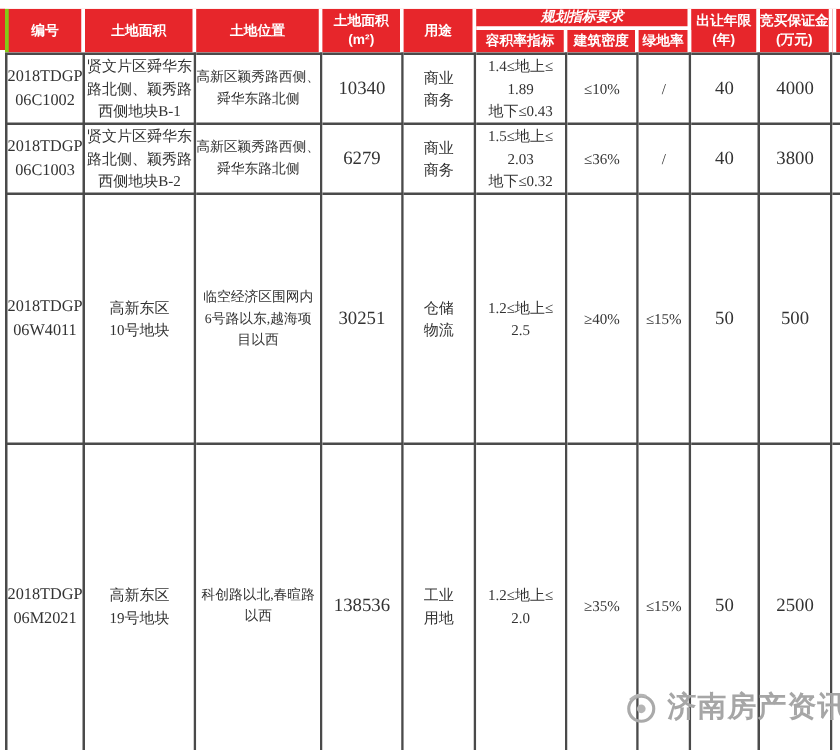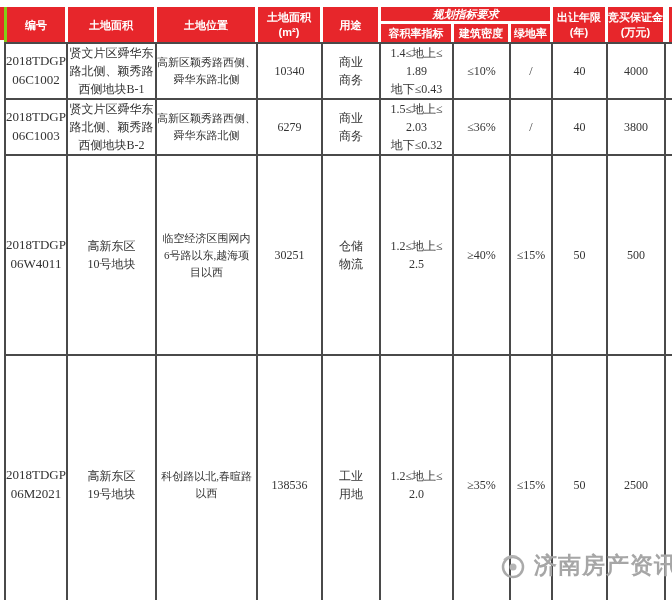--- a/index.html
+++ b/index.html
@@ -28,21 +28,21 @@
   td {
     background:#ffffff; color:#333333; text-align:center; vertical-align:middle;
     white-space:pre-line; padding:0; margin:0;
     font-family:"Liberation Serif","DejaVu Serif",serif; font-size:12px; line-height:1.5;
     border-right:2px solid #4a4a4a; border-bottom:2px solid #4a4a4a;
   }
   td:first-child { border-left:2px solid #4a4a4a; }
   tr.body-first td { border-top:2px solid #4a4a4a; }
   td.c-id   { font-size:13px; line-height:1.45; }
   td.c-loc  { font-size:11px; line-height:1.55; }
-  td.c-num  { font-size:12px; }
+  td.c-num  { font-size:15px; }
   td.partial-cell { border-right:0; }
   tr.r12 { height:46px; }
   tr.r3  { height:200px; }
   tr.r4  { height:260px; }
   .watermark {
     position:absolute; left:498px; top:550px; display:flex; align-items:center;
     gap:6px; color:#a6a6a6; pointer-events:none;
   }
   .watermark-text {
     font-size:23px; font-weight:bold; letter-spacing:1px;

